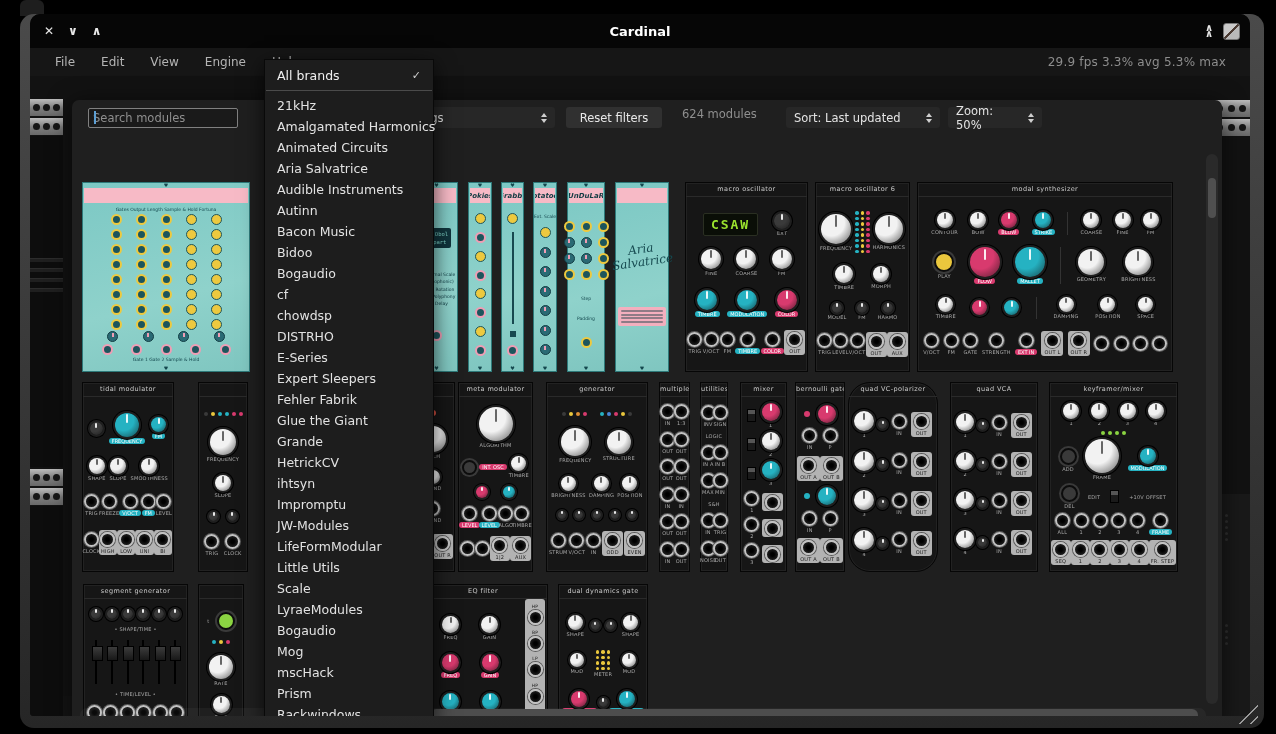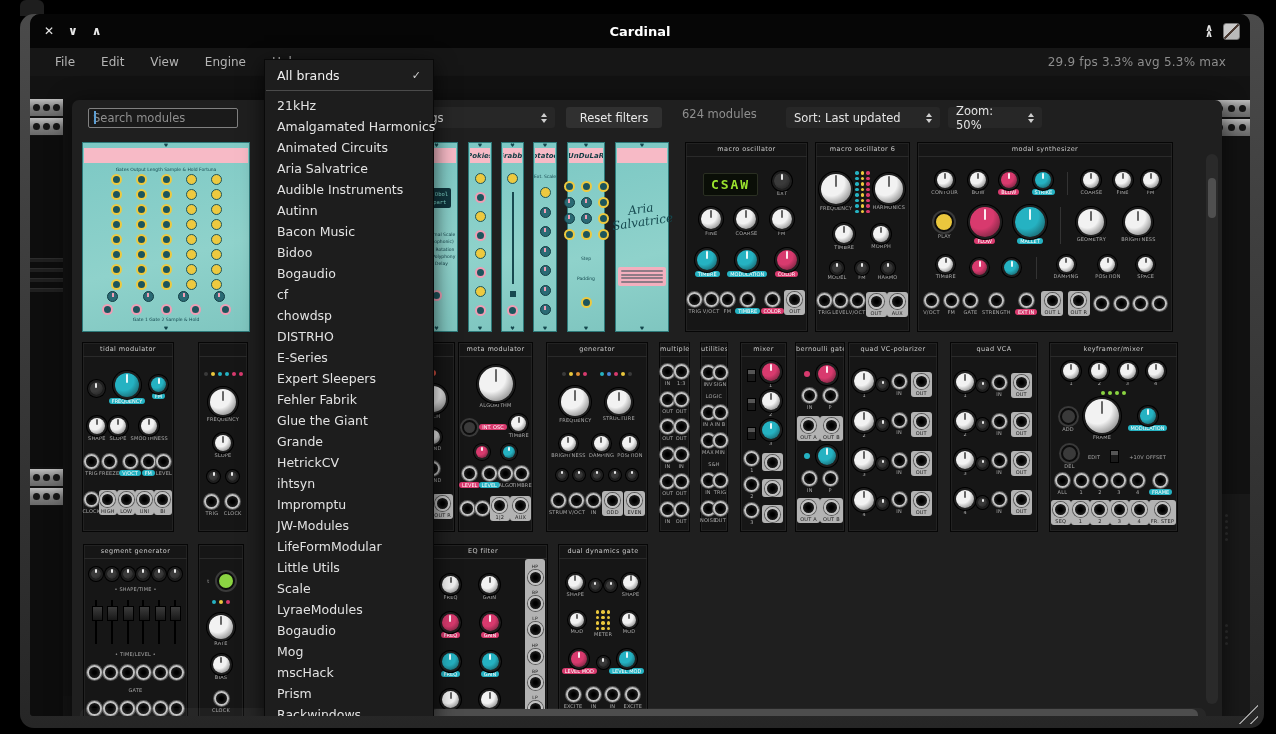--- a/index.html
+++ b/index.html
@@ -47,21 +47,21 @@
   .sel .spin i{width:0;height:0;border-left:3.5px solid transparent;border-right:3.5px solid transparent;display:block;}
   .sel .spin .up{border-bottom:4px solid #cfcfcf;}
   .sel .spin .dn{border-top:4px solid #cfcfcf;}
   #tags-sel{left:338px;width:129px;}
   #sort-sel{left:714px;width:138px;}
   #zoom-sel{left:876px;width:78px;}
   #reset-btn{position:absolute;left:494px;top:7px;width:96px;height:21px;background:#303030;border-radius:3px;
     display:flex;align-items:center;justify-content:center;color:#e8e8e8;font-size:11.5px;cursor:default;}
   #mod-count{position:absolute;left:610px;top:7px;height:21px;display:flex;color:#8f8f8f;font-size:11.5px;}
   
-  .mod{position:absolute;box-sizing:border-box;display:flex;flex-direction:column;cursor:pointer;}
+  .mod{position:absolute;box-sizing:border-box;display:flex;flex-direction:column;cursor:pointer;margin-top:40px;}
   .m-dark{background:#161616;border:1px solid #060606;box-shadow:inset 0 0 0 1px #222;}
   .m-dark .m-title{height:13px;line-height:13px;text-align:center;color:#c9c9c9;font-size:6.5px;letter-spacing:.4px;
     border-bottom:1px solid #2a2a2a;white-space:nowrap;overflow:hidden;}
   .m-body{flex:1;display:flex;flex-direction:column;justify-content:space-evenly;padding:2px 1px;min-height:0;}
   .wrow{display:flex;align-items:center;justify-content:space-evenly;min-height:0;}
   .wd{display:flex;flex-direction:column;align-items:center;gap:1px;min-width:0;}
   .wl{font-size:5px;color:#a8a8a8;letter-spacing:.2px;white-space:nowrap;}
   .pill{font-size:5px;color:#fff;padding:0px 3px;border-radius:3px;white-space:nowrap;}
   .knob{border-radius:50%;position:relative;box-shadow:0 0 0 2px #1f1f1f,0 0 0 3px #000;}
   .knob .tick{position:absolute;left:50%;top:6%;width:2px;height:38%;margin-left:-1px;border-radius:1px;}
@@ -1382,21 +1382,21 @@
                       <div class="port"></div>
                       <span class="wl">OUT A</span>
                     </div>
                     <div class="wd stripcell">
                       <div class="port"></div>
                       <span class="wl">OUT B</span>
                     </div>
                   </div>
                 </div>
               </div>
-              <div class="mod m-dark" style="left: 776px; top: 242px; width: 90px; height: 190px;">
+              <div class="mod m-dark" style="left: 776px; top: 242px; width: 90px; height: 190px; border-radius: 22px;">
                 <div class="m-title">quad VC-polarizer</div>
                 <div class="m-body">
                   <div class="wrow">
                     <div class="wd">
                       <div class="knob" style="height: 20px; width: 20px; background: radial-gradient(circle at 35% 30%, rgb(242, 242, 242), rgb(242, 242, 242) 45%, rgba(0, 0, 0, 0.35) 130%);">
                         <div class="tick" style="background: rgb(102, 102, 102);"></div>
                       </div>
                       <span class="wl">1</span>
                     </div>
                     <div class="wd">

